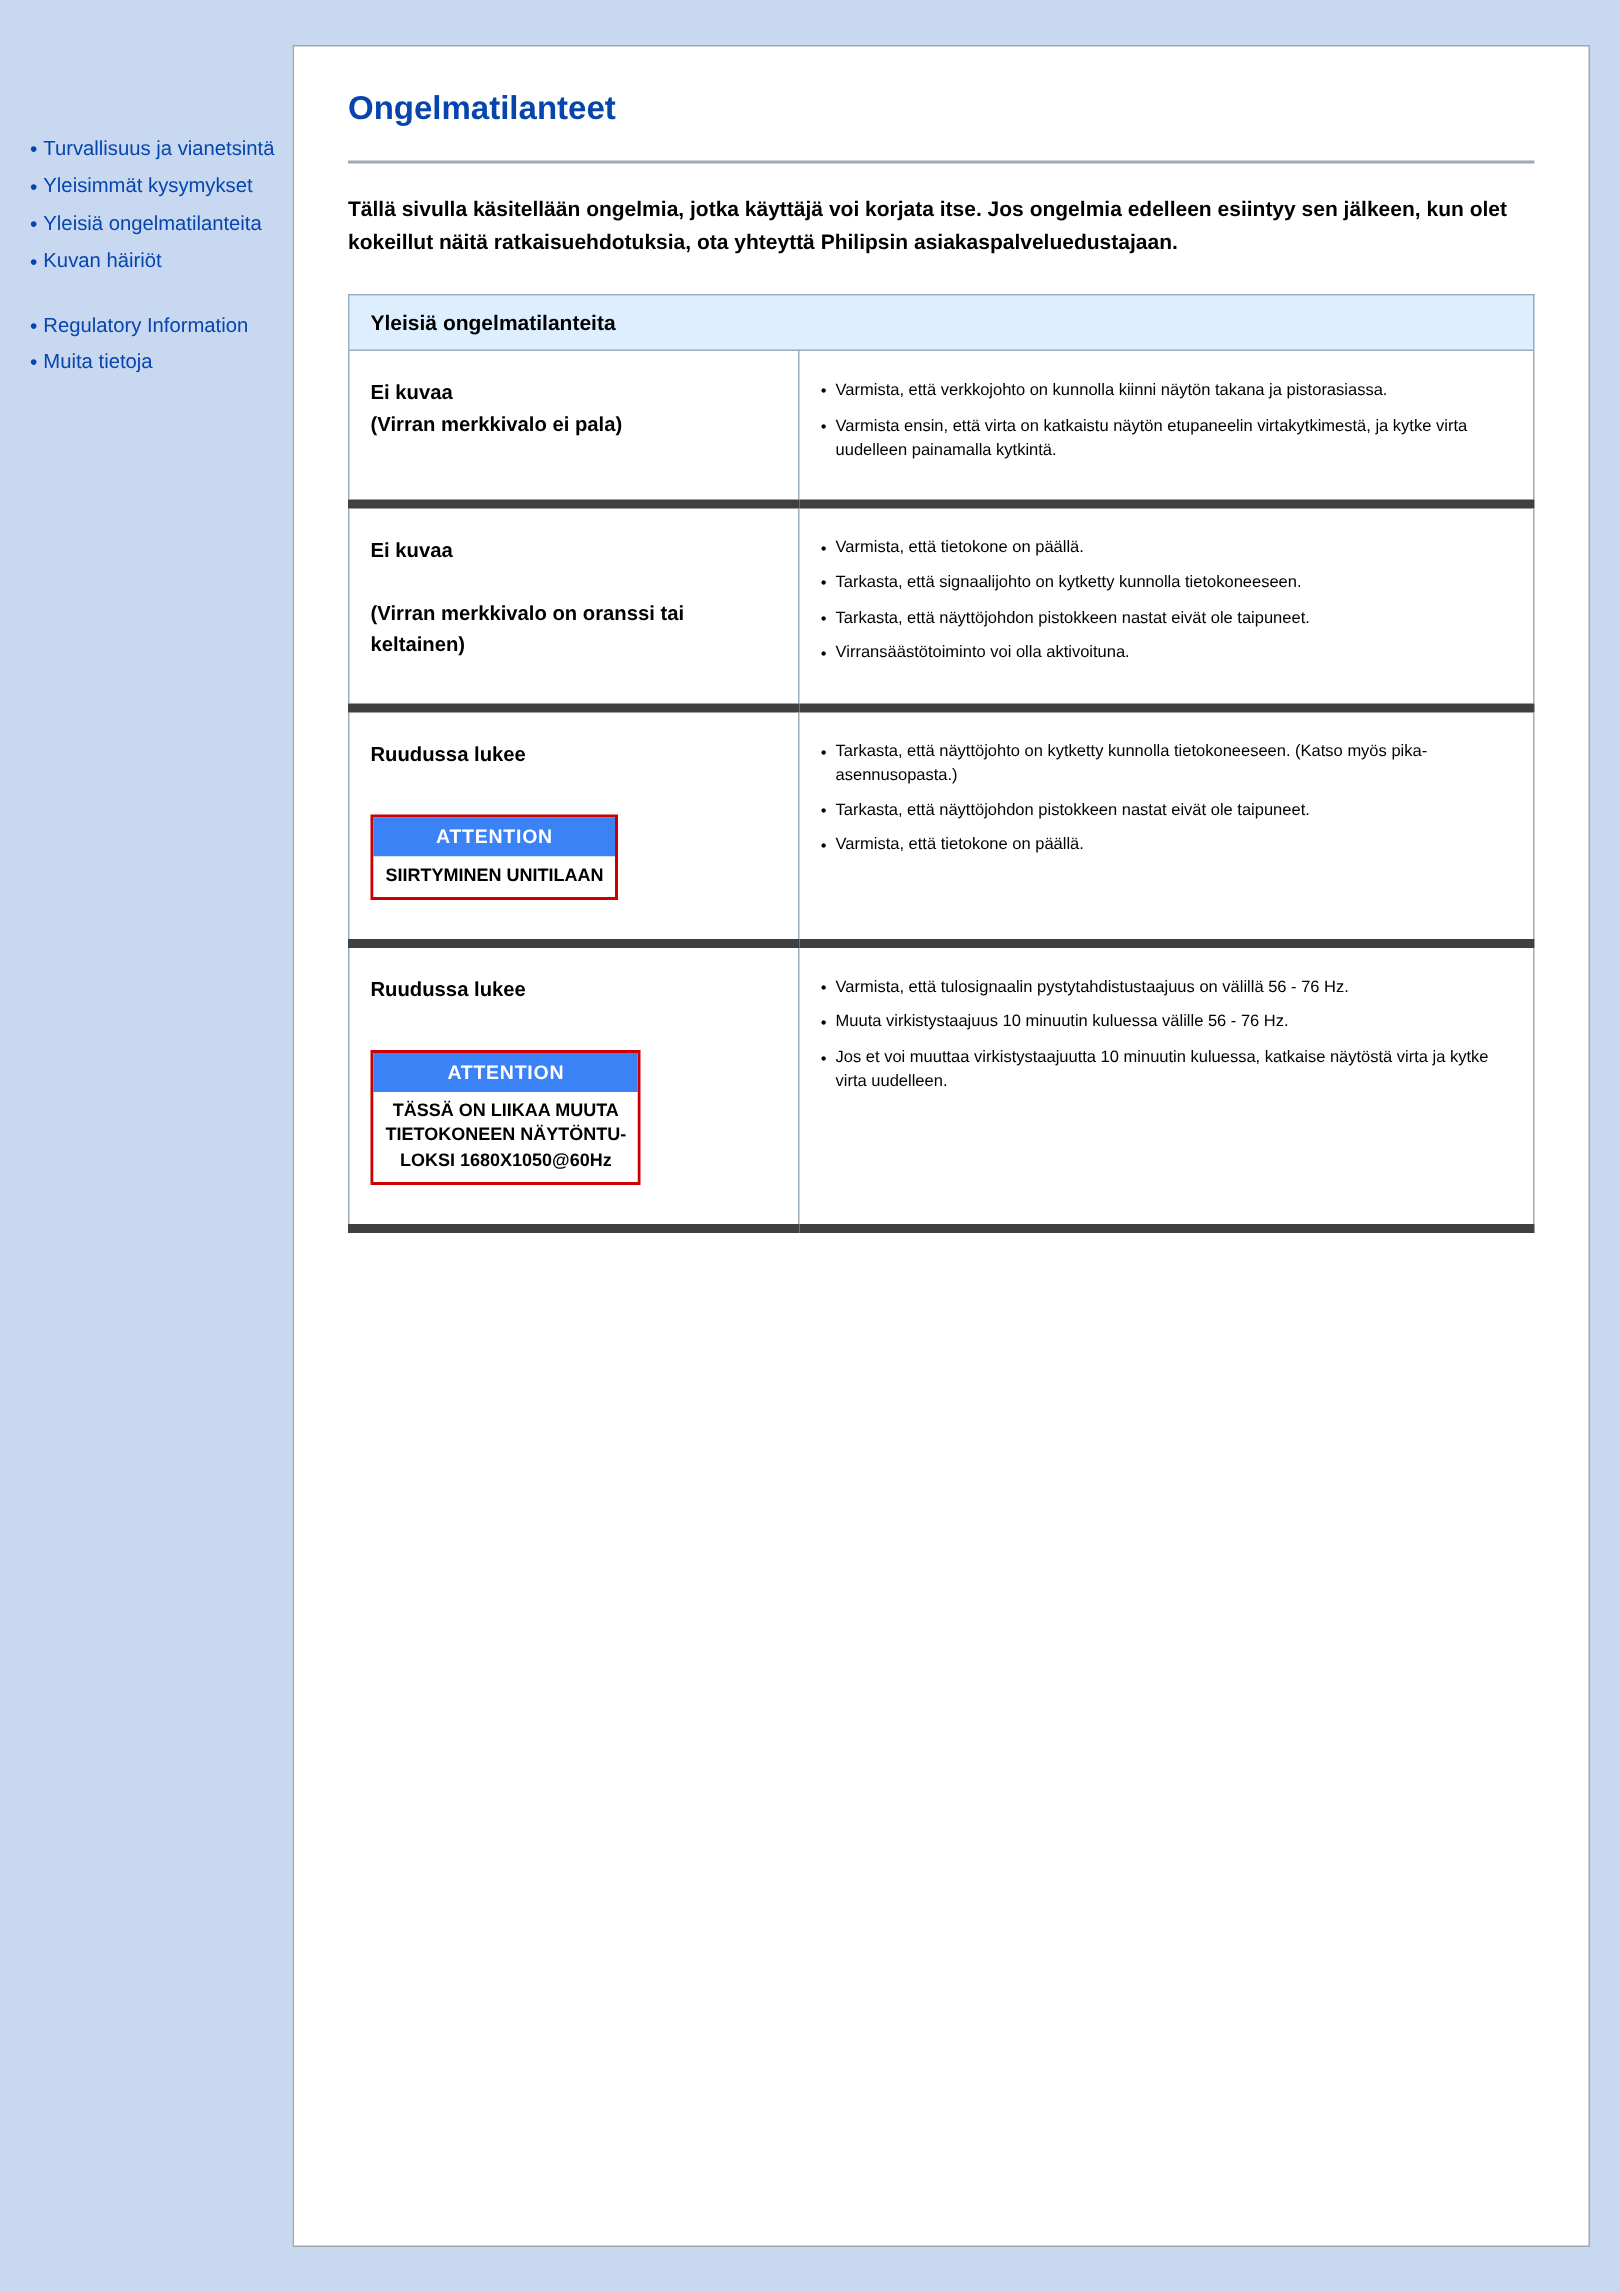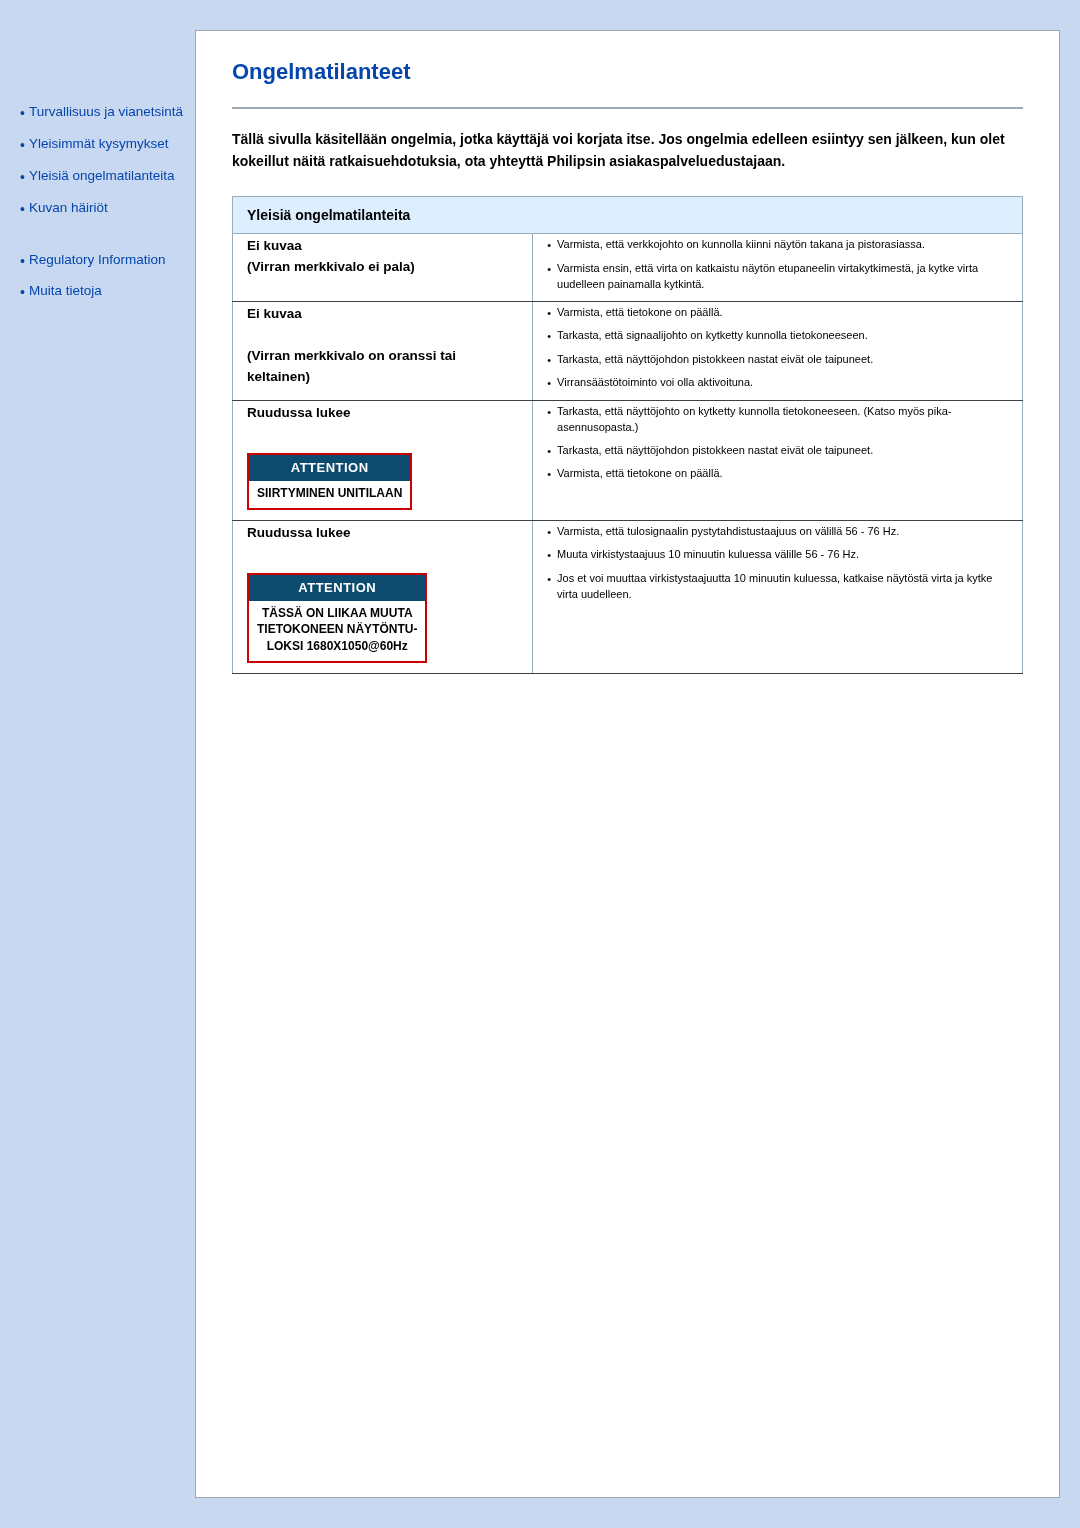--- a/index.html
+++ b/index.html
@@ -33,24 +33,23 @@
       margin-bottom: 4px;
     }
     .sidebar a {
       color: #0645ad;
       text-decoration: none;
       font-size: 13.5px;
       line-height: 1.4;
     }
     .sidebar .bullet {
       display: flex;
-      align-items: center;
+      align-items: flex-start;
       gap: 4px;
       margin-bottom: 6px;
-      margin-top: 13px;
     }
     .sidebar .bullet::before {
       content: "•";
       color: #0645ad;
       flex-shrink: 0;
       margin-top: 1px;
     }
     .sidebar .spacer { height: 14px; }
 
     
@@ -96,23 +95,23 @@
     }
     .section-header-row td {
       background: #ddeeff;
       padding: 10px 14px;
       font-weight: bold;
       font-size: 14px;
       color: #000;
       border-bottom: 1px solid #9aadba;
     }
     .data-row td {
-      padding: 2px 14px;
+      padding: 18px 14px;
       vertical-align: top;
-      border-bottom: 1px solid #404040;
+      border-bottom: 6px solid #404040;
       font-size: 13.5px;
       line-height: 1.55;
     }
     .data-row td:first-child {
       width: 38%;
       border-right: 1px solid #9aadba;
       font-weight: bold;
     }
     .data-row td:last-child {
       width: 62%;
@@ -138,21 +137,21 @@
 
     
     .attention-box {
       border: 2px solid #cc0000;
       display: inline-block;
       margin: 8px 0;
       padding: 0;
       min-width: 160px;
     }
     .attention-header {
-      background: #0c4a6e;
+      background: #3b82f6;
       color: #fff;
       font-weight: bold;
       font-size: 13px;
       text-align: center;
       padding: 3px 10px;
       letter-spacing: 0.5px;
     }
     .attention-body {
       background: #fff;
       color: #000;

